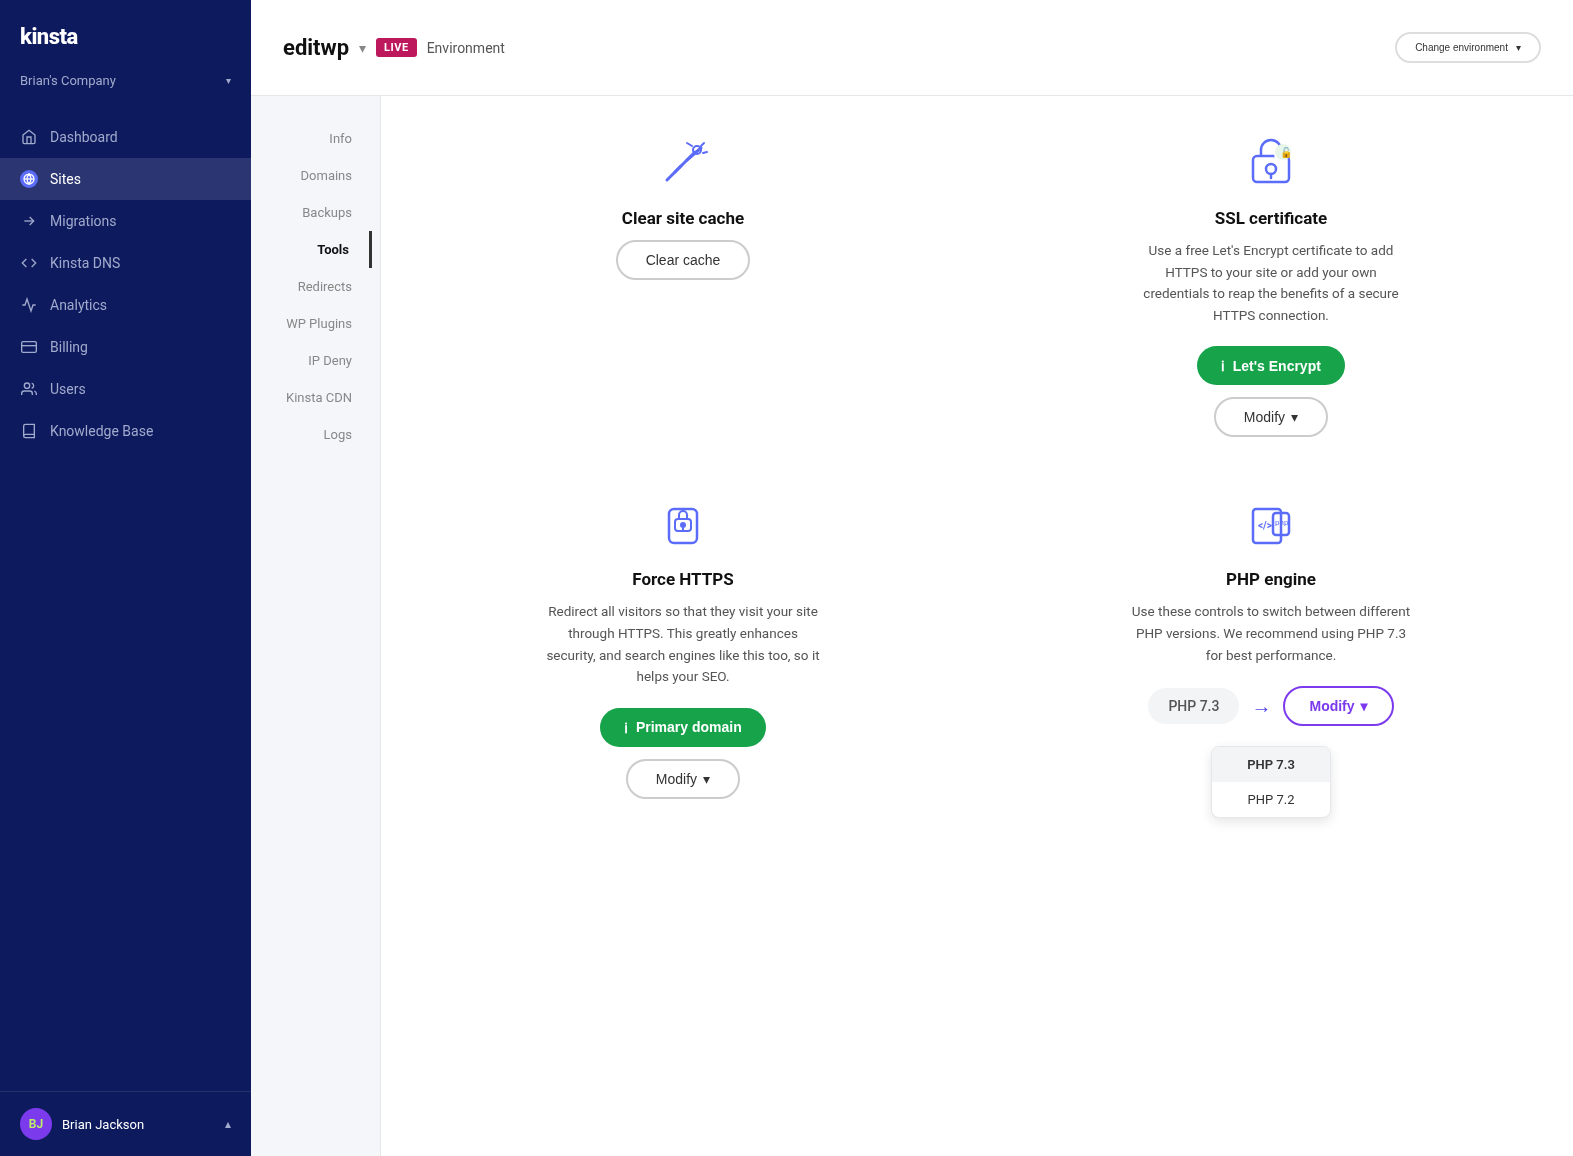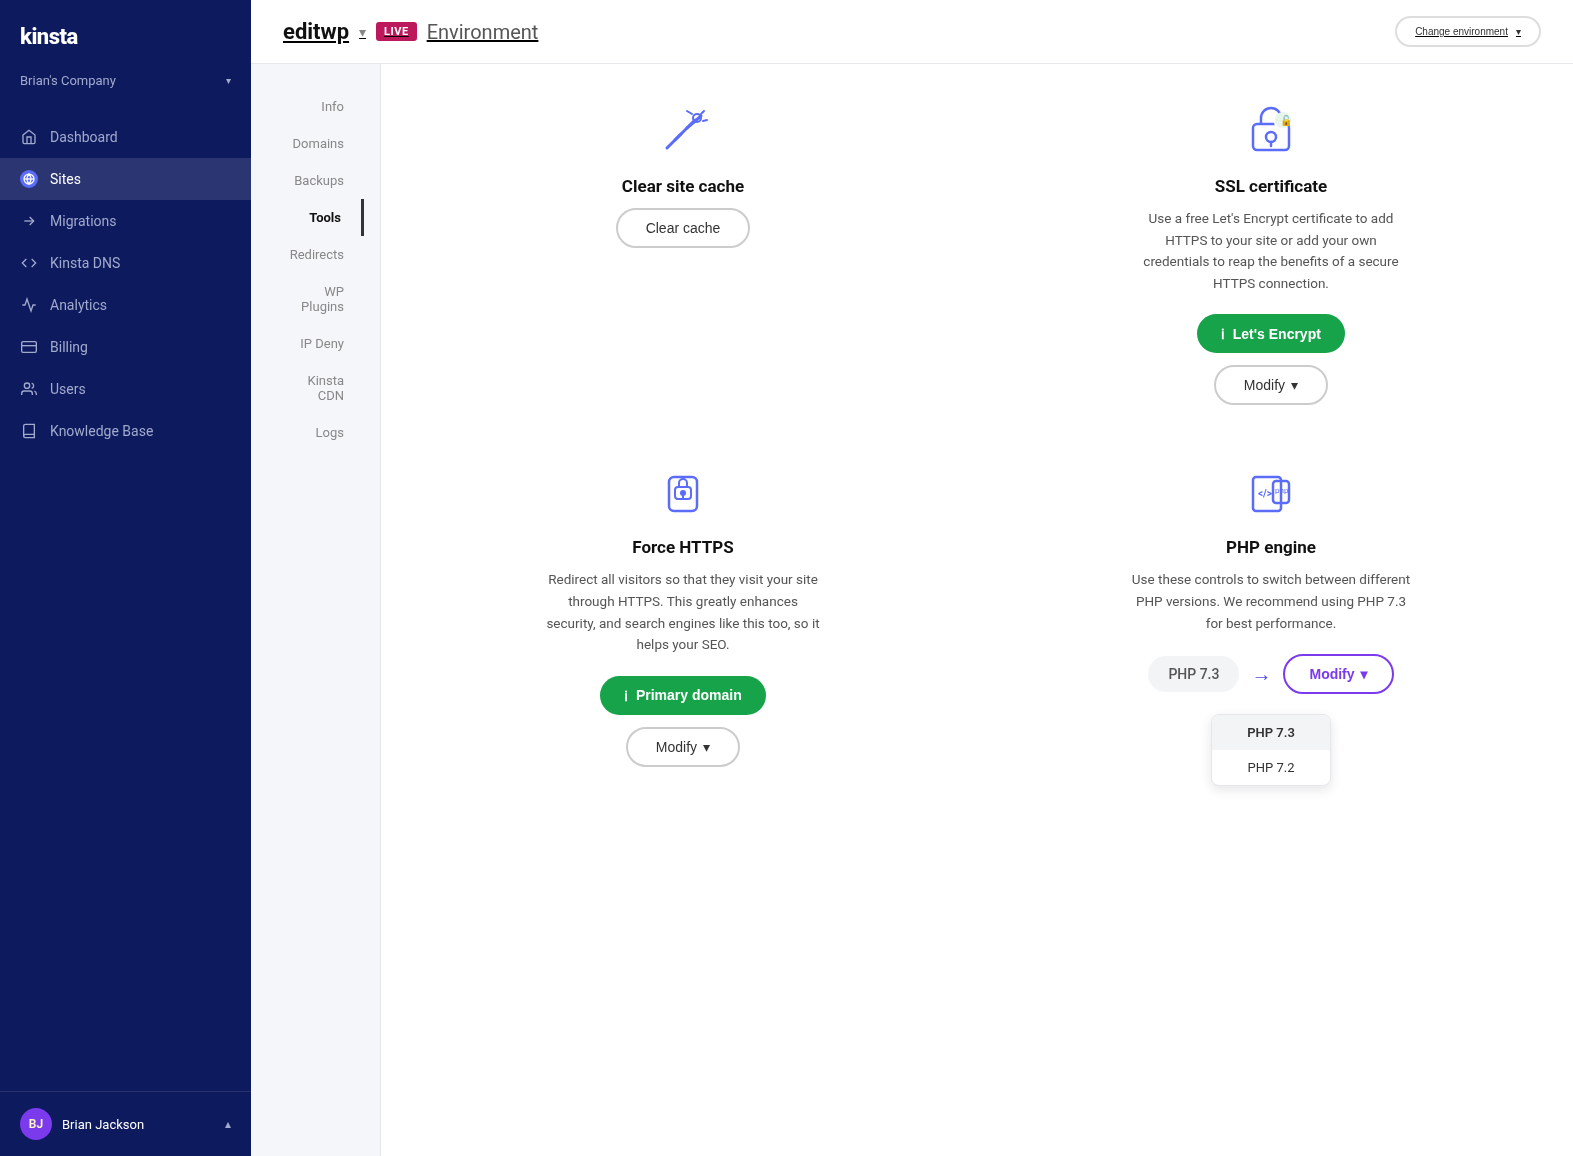--- a/index.html
+++ b/index.html
@@ -66,41 +66,40 @@
     .sidebar-footer-user {
       display: flex;
       align-items: center;
       gap: 10px;
       font-size: 13px;
       color: #fff;
     }
     .avatar {
       width: 32px; height: 32px; border-radius: 50%; background: #7c3aed;
       display: flex; align-items: center; justify-content: center;
-      font-size: 12px; color: #fef9c3; font-weight: 600;
+      font-size: 12px; color: #bef264; font-weight: 600;
     }
 
     
     .main {
       flex: 1;
       display: flex;
       flex-direction: column;
       overflow: hidden;
     }
 
     
     .header {
       background: #fff;
-      padding: 16px 32px;
+      padding: 32px 32px;
       display: flex;
       align-items: center;
       justify-content: space-between;
       border-bottom: 1px solid #e5e7eb;
       flex-shrink: 0;
-      text-decoration: underline;
     }
     .header-left {
       display: flex;
       align-items: center;
       gap: 10px;
     }
     .site-name {
       font-size: 22px;
       font-weight: 700;
       color: #111;
@@ -108,21 +107,21 @@
     .site-dropdown { font-size: 14px; color: #888; cursor: pointer; }
     .live-badge {
       background: #be185d;
       color: #fff;
       font-size: 11px;
       font-weight: 700;
       padding: 3px 8px;
       border-radius: 3px;
       letter-spacing: 0.5px;
     }
-    .env-label { font-size: 20px; color: #555; }
+    .env-label { font-size: 14px; color: #555; }
     .change-env-btn {
       display: flex;
       align-items: center;
       gap: 8px;
       border: 2px solid #ddd;
       border-radius: 25px;
       padding: 8px 18px;
       font-size: 10px;
       cursor: pointer;
       background: #fff;
@@ -133,21 +132,21 @@
     .content-wrapper {
       display: flex;
       flex: 1;
       overflow: hidden;
     }
 
     
     .sub-nav {
       width: 130px;
       background: #f5f6fa;
-      padding: 24px 16px;
+      padding: 24px 8px;
       border-right: 1px solid #e5e7eb;
       flex-shrink: 0;
     }
     .sub-nav-item {
       padding: 11px 20px;
       font-size: 13px;
       color: #888;
       cursor: pointer;
       text-align: right;
     }

